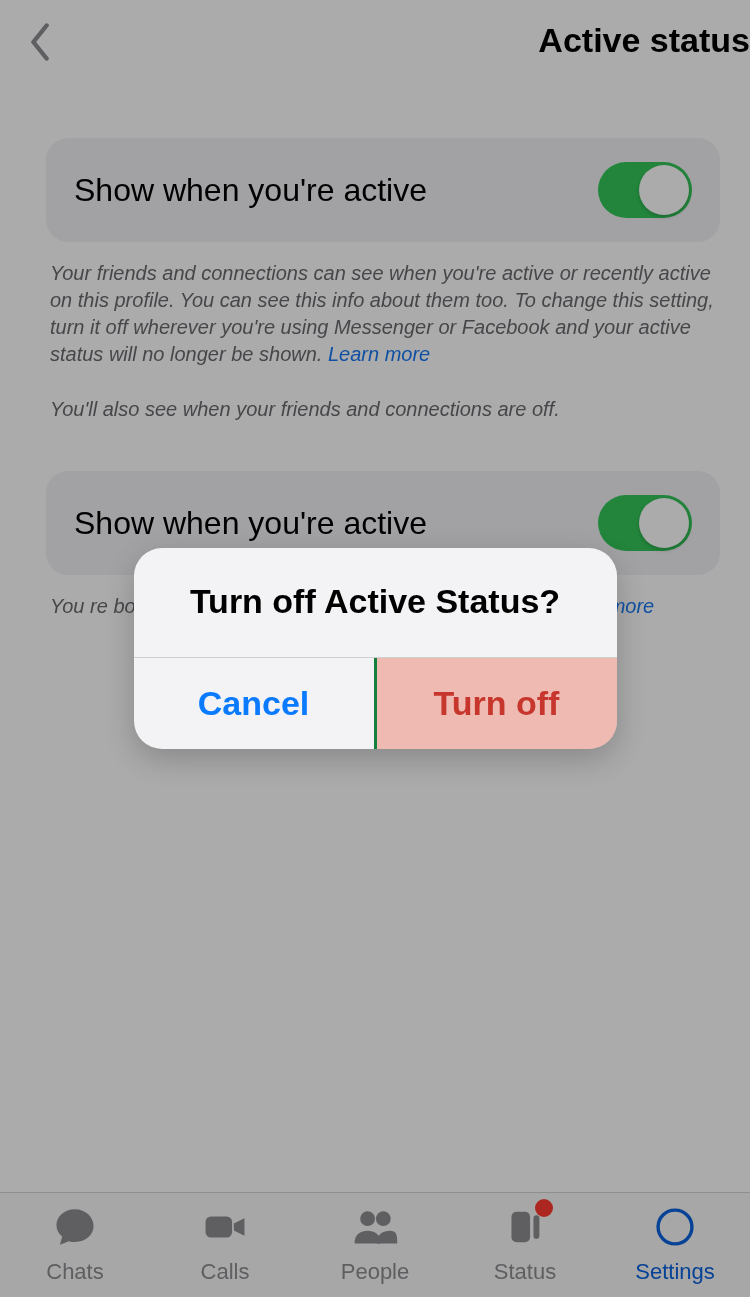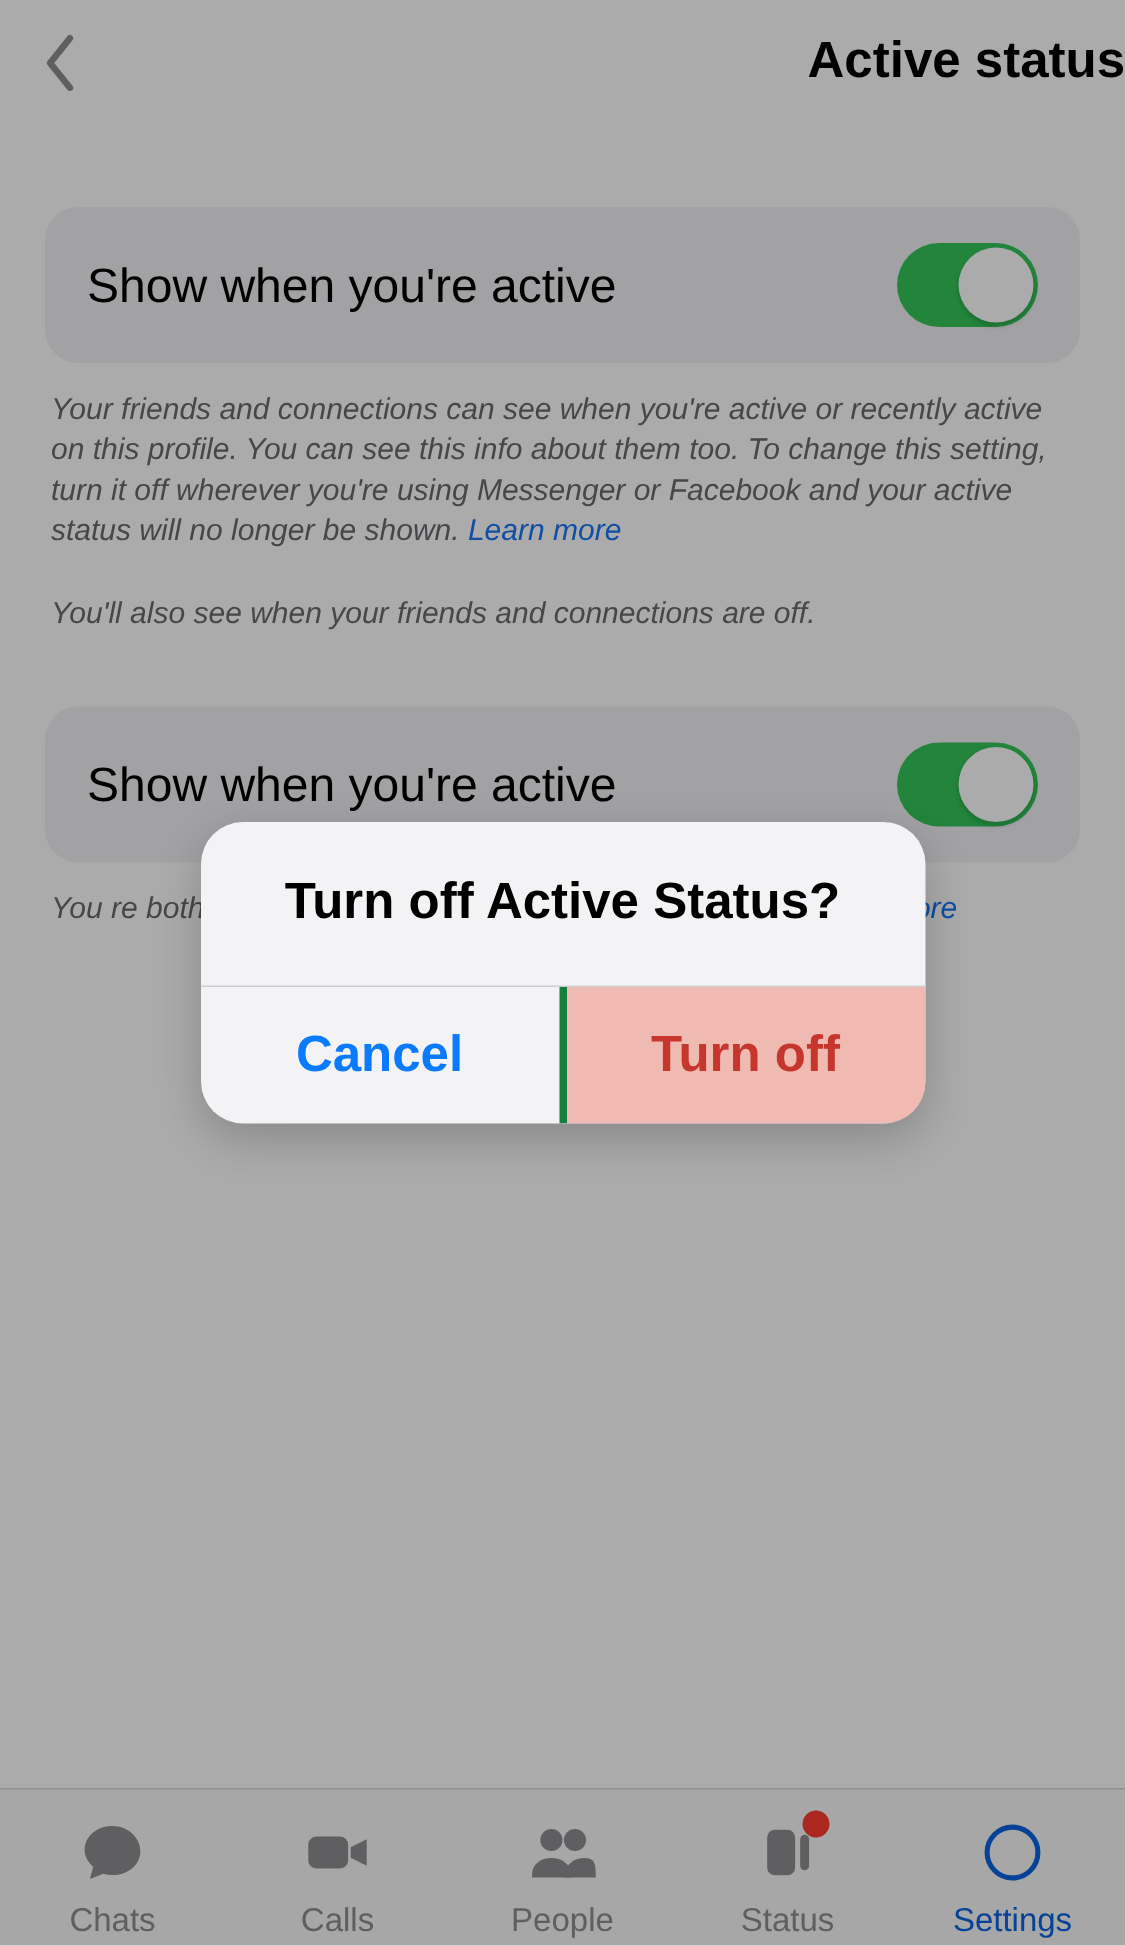--- a/index.html
+++ b/index.html
@@ -8,47 +8,47 @@
 
   .screen { width: 750px; height: 1297px; position: relative; background: #fff; }
 
   
   .header { height: 80px; display: flex; align-items: center; justify-content: flex-end; position: relative; }
   .back-btn { position: absolute; left: 20px; top: 22px; width: 40px; height: 40px; display:flex; align-items:center; justify-content:center; }
   .back-btn svg { width: 22px; height: 38px; }
   .header-title { font-size: 34px; font-weight: 700; color: #000; }
 
   
-  .content { padding: 30px 30px 0 30px; }
+  .content { padding: 30px 30px 0 30px; margin-left: 16px; }
   .card { background: #f2f2f5; border-radius: 22px; padding: 24px 28px; display: flex; align-items: center; justify-content: space-between; margin-top: 28px; }
   .card:first-of-type { margin-top: 28px; }
   .card-label { font-size: 32px; color: #000; line-height: 1.2; max-width: 470px; }
   .toggle { width: 94px; height: 56px; border-radius: 28px; background: #34c759; position: relative; flex-shrink: 0; }
   .toggle .knob { position: absolute; right: 3px; top: 3px; width: 50px; height: 50px; border-radius: 50%; background: #fff; box-shadow: 0 2px 4px rgba(0,0,0,.2); }
   .desc { font-size: 20px; line-height: 1.35; color: #6b6b70; margin-top: 18px; padding: 0 4px; font-style: italic; }
   .desc a { color: #1877f2; text-decoration: none; }
   .desc2 { margin-top: 28px; }
 
   
   .tabbar { position: absolute; left: 0; right: 0; bottom: 0; height: 105px; background: #f9f9f9; border-top: 1px solid #d6d6d6; display: flex; }
-  .tab { flex: 1; display: flex; flex-direction: column; align-items: center; justify-content: flex-end; padding-bottom: 4px; gap: 6px; color: #8e8e93; }
+  .tab { flex: 1; display: flex; flex-direction: column; align-items: center; justify-content: center; padding-bottom: 4px; gap: 6px; color: #8e8e93; }
   .tab.active { color: #0a63e0; }
   .tab-label { font-size: 22px; }
   .tab-icon { width: 52px; height: 52px; display:flex; align-items:center; justify-content:center; position: relative; }
   .badge { position:absolute; top: -2px; right: -2px; width: 18px; height: 18px; border-radius: 50%; background: #ff3b30; }
 
   
   .overlay { position: absolute; inset: 0; background: rgba(0,0,0,.33); display: flex; align-items: center; justify-content: center; }
   .dialog { width: 483px; background: #f3f3f5; border-radius: 28px; overflow: hidden; box-shadow: 0 10px 30px rgba(0,0,0,.2); }
   .dialog-body { padding: 34px 30px 28px 30px; text-align: center; }
   .dialog-title { font-size: 34px; font-weight: 700; color: #000; margin-bottom: 8px; }
   .dialog-msg { font-size: 28px; line-height: 1.35; color: #000; }
   .dialog-actions { display: flex; border-top: 1px solid #cfcfd2; height: 92px; }
   .dialog-btn { flex: 1; display:flex; align-items:center; justify-content:center; font-size: 34px; }
-  .dialog-btn.cancel { color: #0a7aff; font-weight: 600; border-right: 5px solid #15803d; }
+  .dialog-btn.cancel { color: #0a7aff; font-weight: 600; border-right: 3px solid #15803d; }
   .dialog-btn.confirm { color: #c7362c; font-weight: 600; background: rgba(235,130,110,.5); }
 
 </style>
 </head>
 <body>
 
 <div class="screen">
 
   <div class="header">
     <div class="back-btn">

